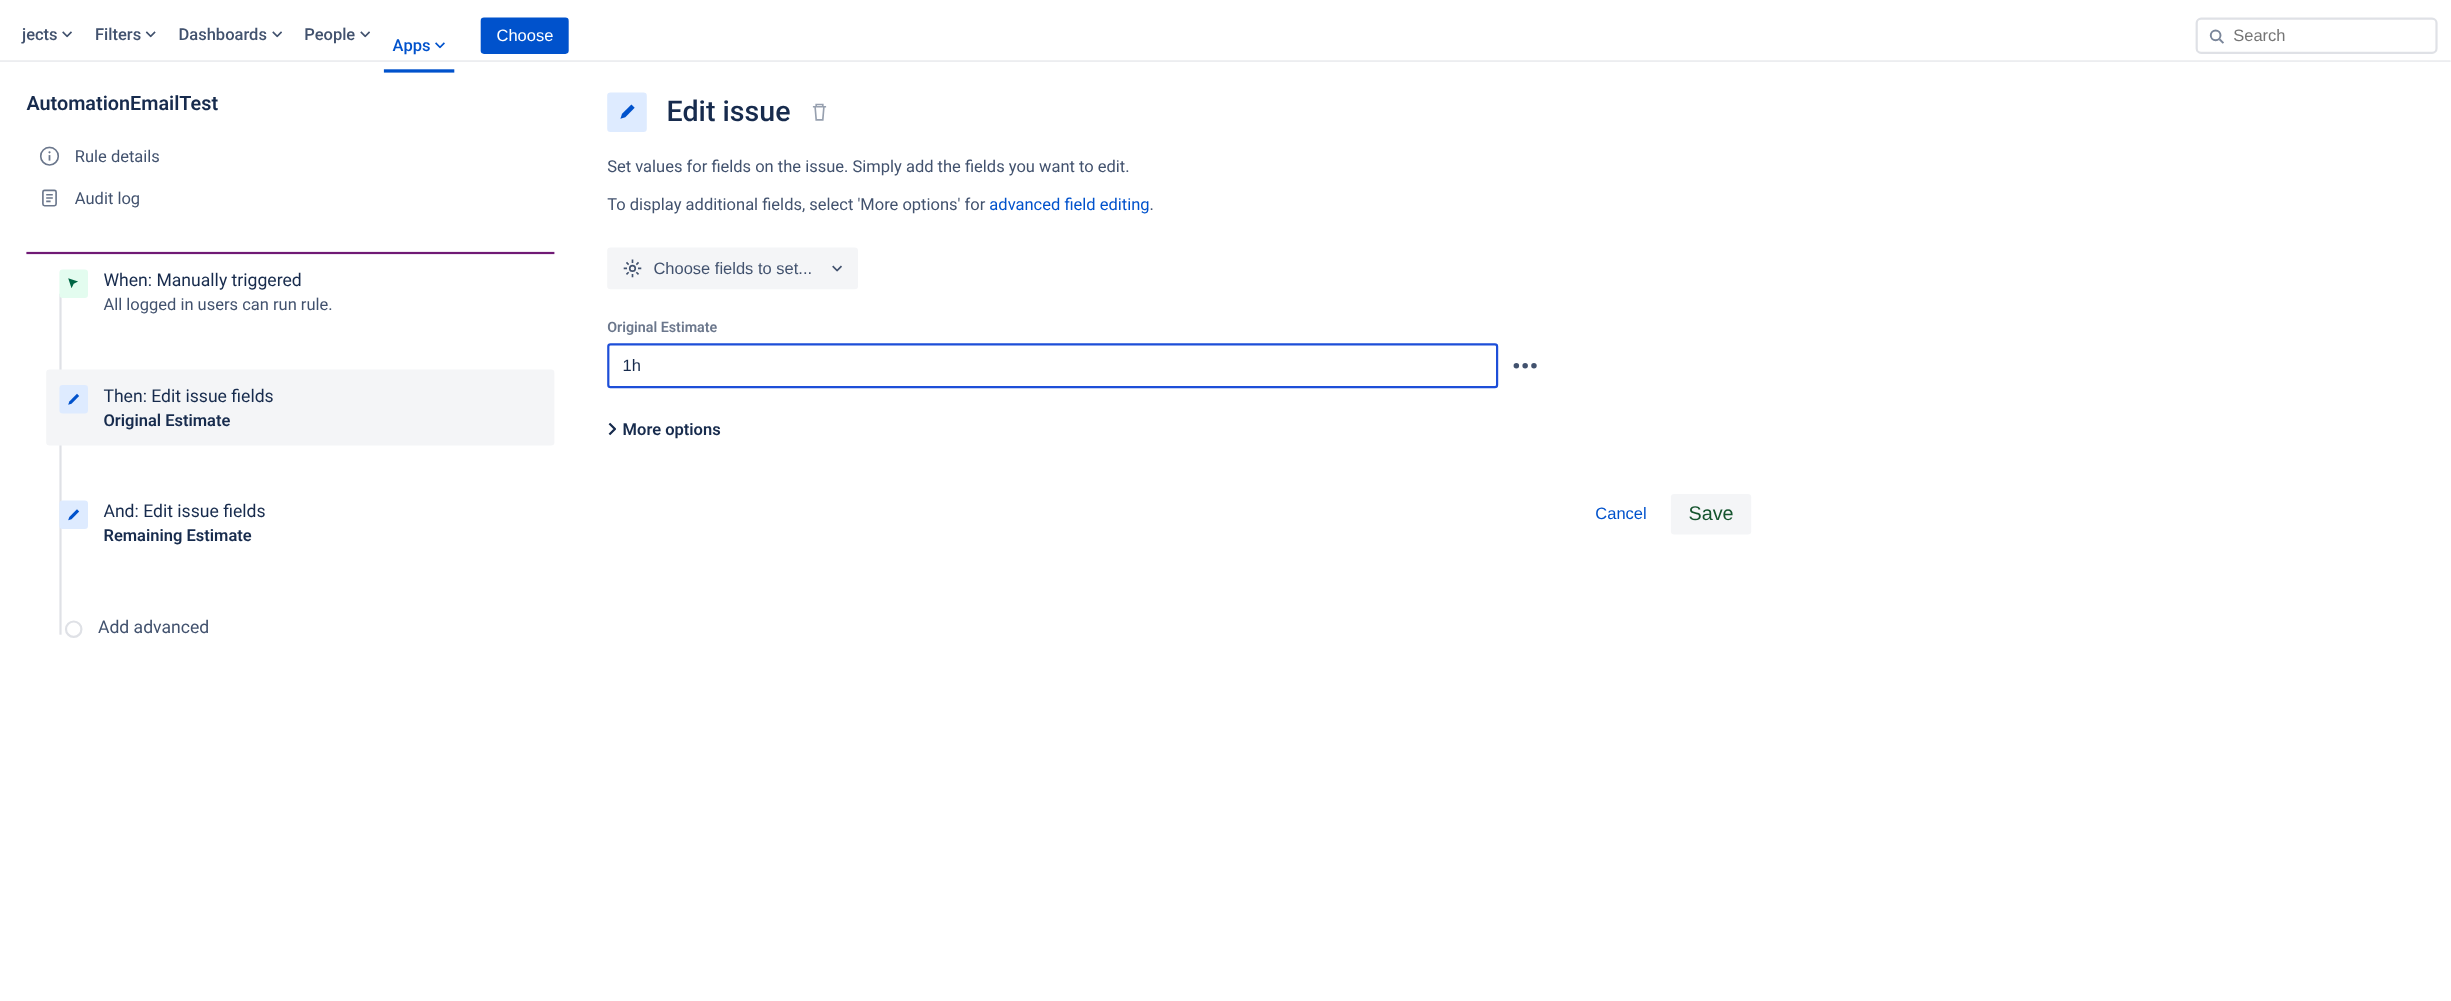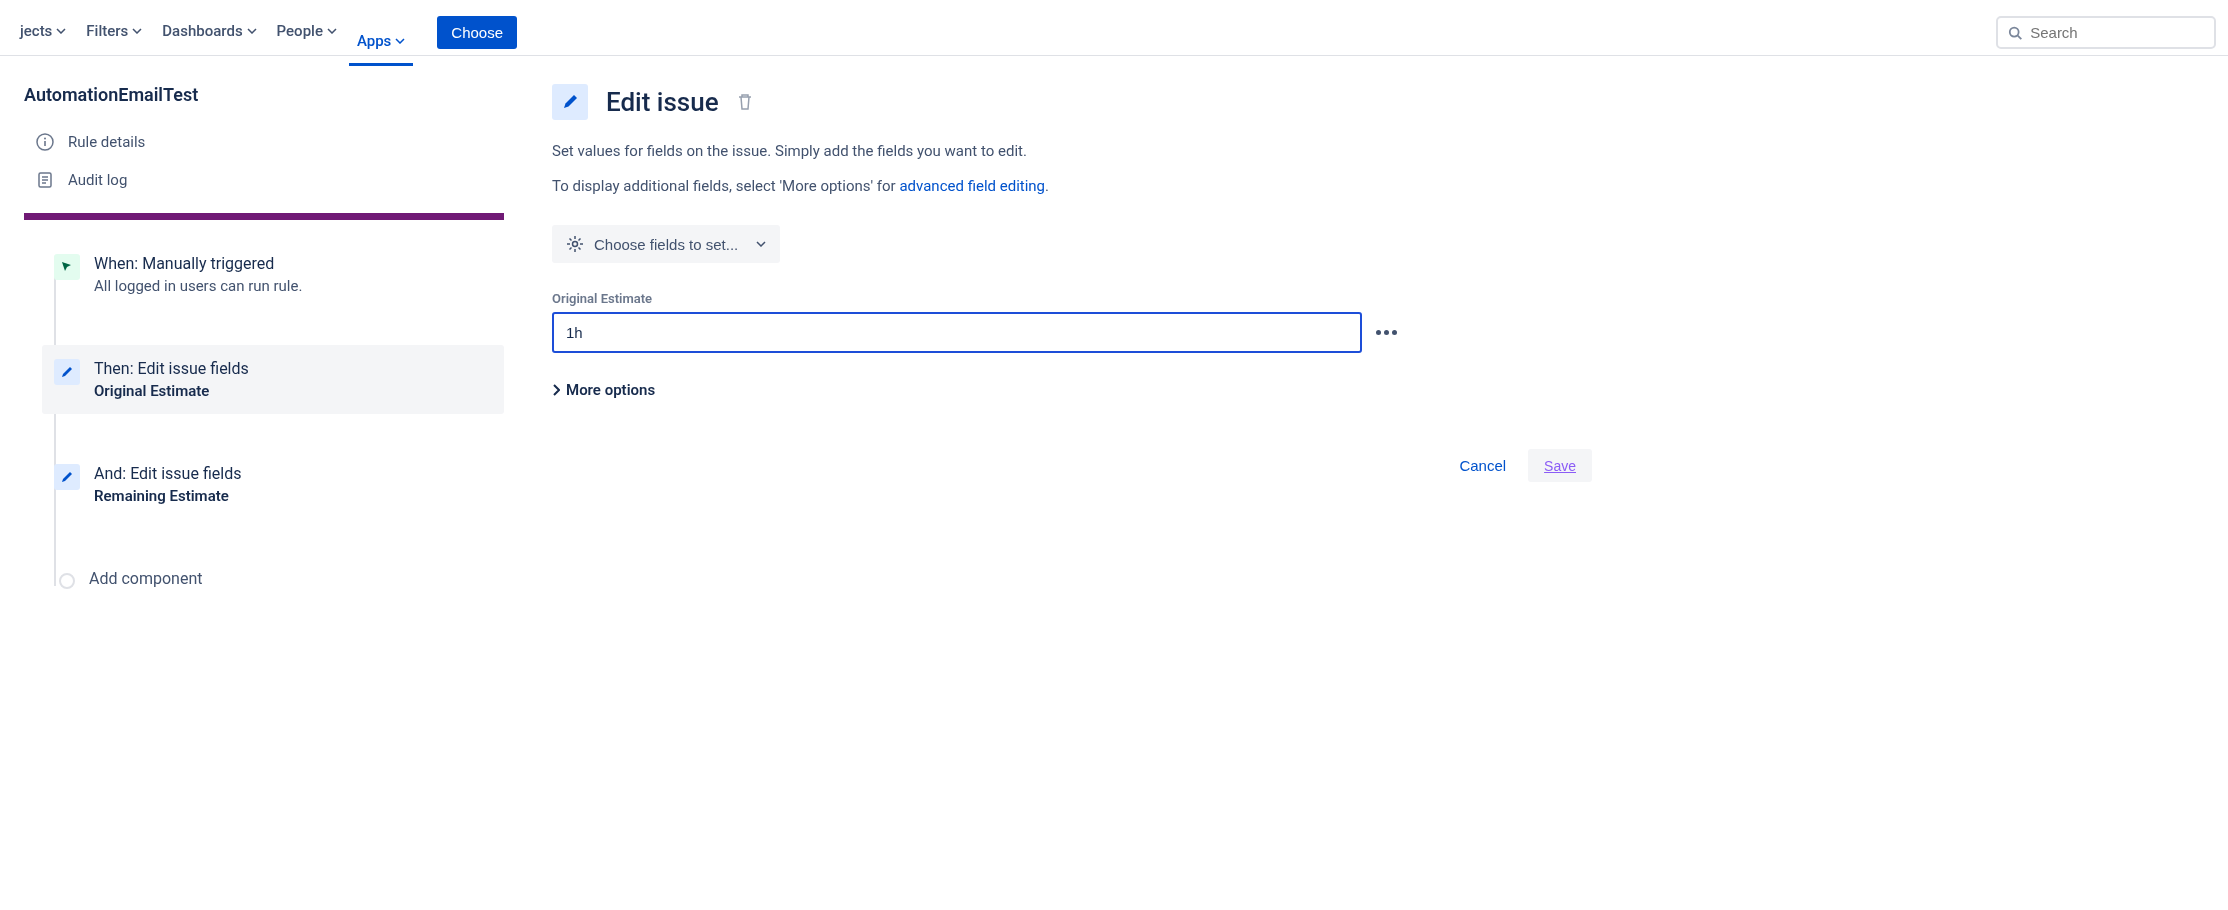--- a/index.html
+++ b/index.html
@@ -115,23 +115,22 @@
       letter-spacing: 0.5px;
     }
     .rule-name {
       font-size: 18px;
       font-weight: 600;
       color: #172B4D;
       margin-bottom: 18px;
     }
     
     .side-links {
-      margin-bottom: 20px;
-      padding-bottom: 14px;
-      border-bottom: 7px solid #701a75;
+      padding-bottom: 30px;
+      border-bottom: 2px solid #701a75;
     }
     .side-link {
       display: flex;
       align-items: center;
       padding: 10px 12px;
       gap: 14px;
       color: #42526E;
       font-size: 15px;
       cursor: pointer;
     }
@@ -316,27 +315,26 @@
       border: none;
       color: #0052CC;
       font-size: 15px;
       font-weight: 500;
       padding: 8px 12px;
       cursor: pointer;
     }
     .btn-save {
       background: #f4f5f7;
       border: none;
-      color: #8b5cf6;
-      font-size: 14px;
+      color: #14532d;
+      font-size: 18px;
       font-weight: 500;
       padding: 8px 16px;
       border-radius: 3px;
       cursor: default;
-      text-decoration: underline;
     }
   </style>
 </head>
 <body>
 
 <div class="topnav">
   <div class="nav-item">
     <span>jects</span>
     <svg class="chevron-down" viewBox="0 0 10 6">
         <path d="M1 1l4 4 4-4" stroke="#42526E" stroke-width="1.5" fill="none"></path>
@@ -433,21 +431,21 @@
         </div>
         <div class="node-body">
           <div class="node-title">And: Edit issue fields</div>
           <div class="node-sub bold">Remaining Estimate</div>
         </div>
       </div>
 
       <div class="rule-node" style="margin-bottom:0;">
         <div class="node-icon empty"></div>
         <div class="node-body">
-          <div class="node-title" style="color:#42526E;">Add component</div>
+          <div class="node-title" style="color:#42526E;">Add advanced</div>
         </div>
       </div>
     </div>
   </div>
 
   <div class="right-col">
     <div class="panel-header">
       <div class="panel-icon">
         <svg viewBox="0 0 18 18">
             <path d="M3 15l1.5-4.5L13 2l3 3-8.5 8.5L3 15z" fill="#0052CC"></path>

